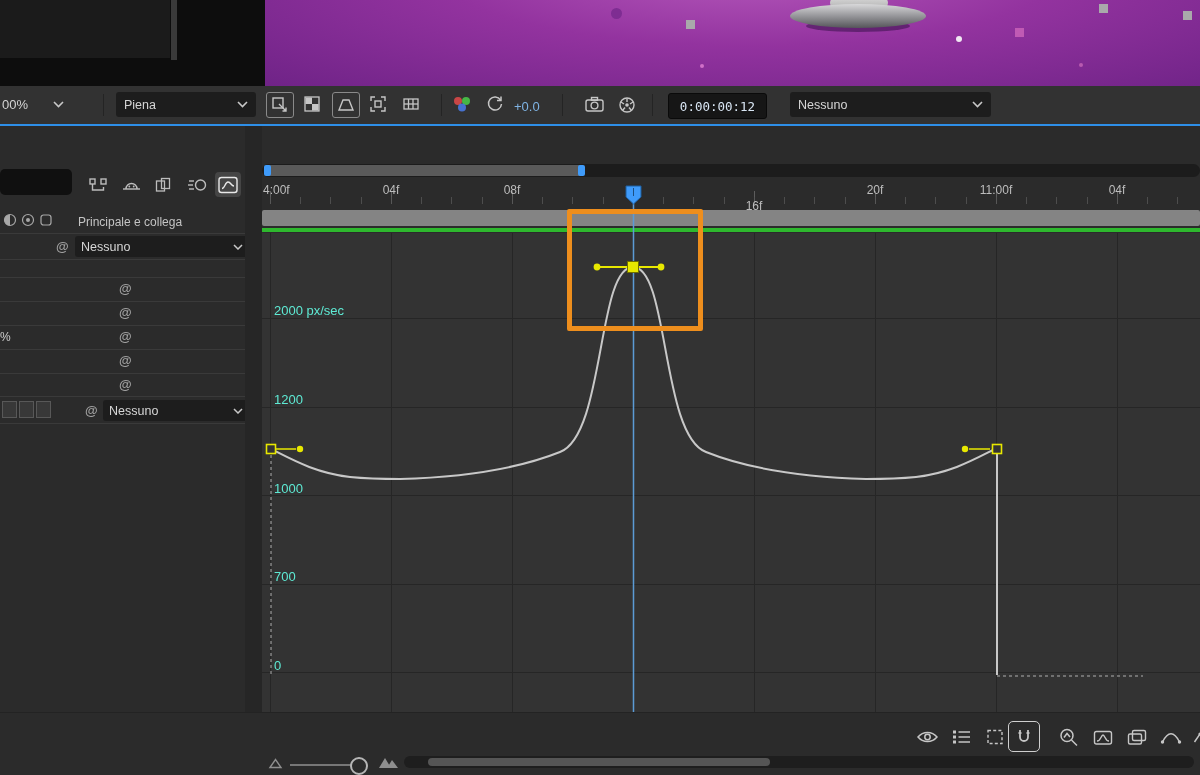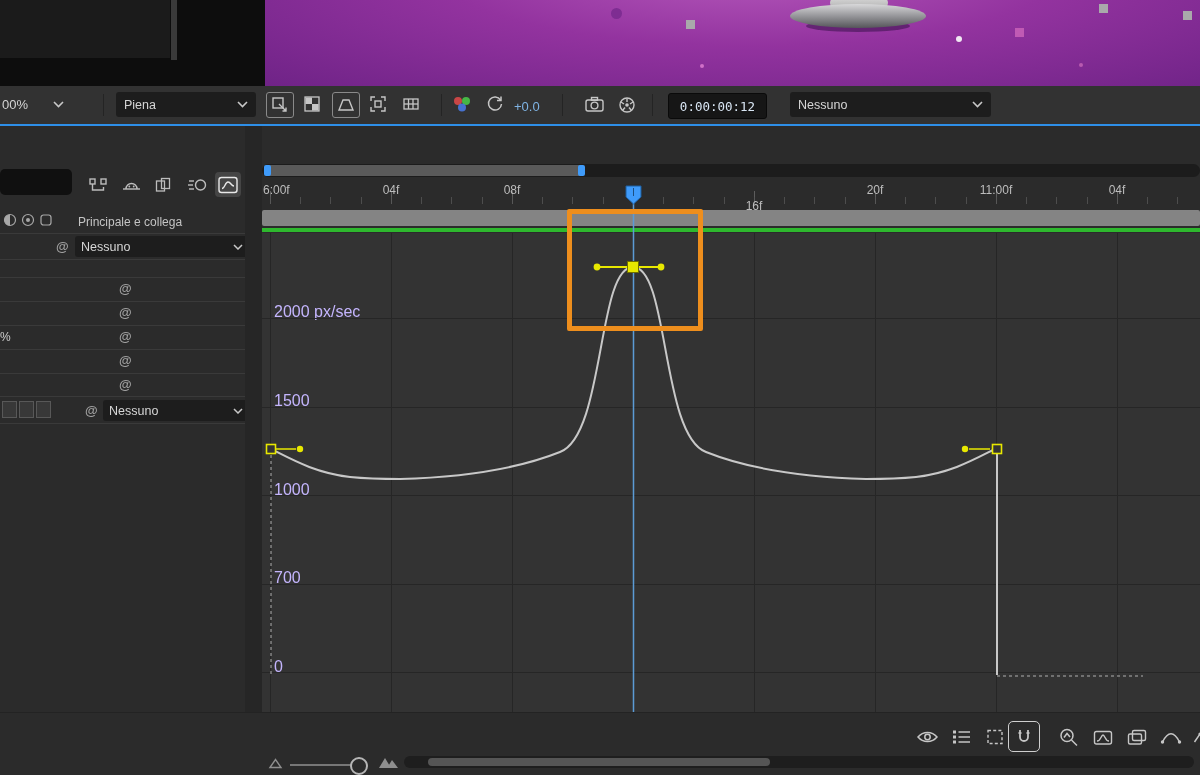--- a/index.html
+++ b/index.html
@@ -5,21 +5,21 @@
   html,body{margin:0;padding:0;background:#2b2b2b}
   #root{position:relative;width:1200px;height:775px;background:#2b2b2b;overflow:hidden;
         font-family:"Liberation Sans",sans-serif;color:#c8c8c8;font-size:12px}
   .abs{position:absolute}
   .dd{background:#1d1d1d;border-radius:3px;display:flex;align-items:center;
       justify-content:space-between;padding:0 8px;color:#d6d6d6}
   .dd .lbl{font-size:12.5px;white-space:nowrap}
   .sep{width:1px;background:#242424}
   .rowline{height:1px;background:#3a3a3a}
   .at{color:#9f9f9f;font-size:13px;font-weight:bold;line-height:16px}
-  .ylab{font-size:16px;color:#c4b5fd;white-space:nowrap}
+  .ylab{font-size:13px;color:#5eead4;white-space:nowrap}
   .rlab{font-size:12px;color:#bdbdbd;white-space:nowrap}
   .ibtn{display:flex;align-items:center;justify-content:center}
   svg{display:block}
   .tickminor{background:repeating-linear-gradient(to right,#565656 0,#565656 1px,transparent 1px,transparent 30.25px);background-position:8px 0}
   .tickmajor{background:repeating-linear-gradient(to right,#6a6a6a 0,#6a6a6a 1px,transparent 1px,transparent 121px);background-position:8px 0}
 </style>
 </head>
 <body>
 
 <div id="root">
@@ -247,34 +247,34 @@
   <div class="abs" style="left:245px;top:126px;width:17px;height:586px;background:#262626"></div>
 
   <div class="abs" style="left:262px;top:164px;width:938px;height:13px;background:#1c1c1c;border-radius:7px"></div>
   <div class="abs" style="left:264px;top:165px;width:320px;height:11px;background:#5a5a5a;border-radius:5px"></div>
   <div class="abs" style="left:264px;top:165px;width:7px;height:11px;background:#3f9bfa;border-radius:2px"></div>
   <div class="abs" style="left:578px;top:165px;width:7px;height:11px;background:#3f9bfa;border-radius:2px"></div>
 
   <div class="abs tickmajor" style="left:262px;top:191px;width:938px;height:13px;opacity:.8"></div>
   <div class="abs tickminor" style="left:262px;top:197px;width:938px;height:7px;opacity:.8"></div>
 
-  <div class="abs rlab" style="left:263px;top:183px">6:00f</div>
+  <div class="abs rlab" style="left:263px;top:183px">4:00f</div>
   <div class="abs rlab" style="left:391px;top:183px;transform:translateX(-50%)">04f</div>
   <div class="abs rlab" style="left:512px;top:183px;transform:translateX(-50%)">08f</div>
   <div class="abs rlab" style="left:754px;top:199px;transform:translateX(-50%)">16f</div>
   <div class="abs rlab" style="left:875px;top:183px;transform:translateX(-50%)">20f</div>
   <div class="abs rlab" style="left:996px;top:183px;transform:translateX(-50%)">11:00f</div>
   <div class="abs rlab" style="left:1117px;top:183px;transform:translateX(-50%)">04f</div>
 
   <div class="abs" style="left:262px;top:210px;width:938px;height:16px;background:#848484;border-radius:2px"></div>
   <div class="abs" style="left:262px;top:228px;width:938px;height:4px;background:#2eb82e"></div>
   <div class="abs" style="left:262px;top:233px;width:938px;height:479px;background:#333333"></div>
 
   <div class="abs ylab" style="left:274px;top:303px">2000 px/sec</div>
-  <div class="abs ylab" style="left:274px;top:392px">1500</div>
+  <div class="abs ylab" style="left:274px;top:392px">1200</div>
   <div class="abs ylab" style="left:274px;top:481px">1000</div>
   <div class="abs ylab" style="left:274px;top:569px">700</div>
   <div class="abs ylab" style="left:274px;top:658px">0</div>
 
   <svg class="abs" width="1200" height="775" viewBox="0 0 1200 775" style="left:0;top:0;z-index:5;pointer-events:none">
     <g stroke="#262626" stroke-width="1">
       <line x1="270.5" y1="233" x2="270.5" y2="712"></line>
         <line x1="391.5" y1="233" x2="391.5" y2="712"></line>
       <line x1="512.5" y1="233" x2="512.5" y2="712"></line>
         <line x1="633.5" y1="233" x2="633.5" y2="712"></line>

